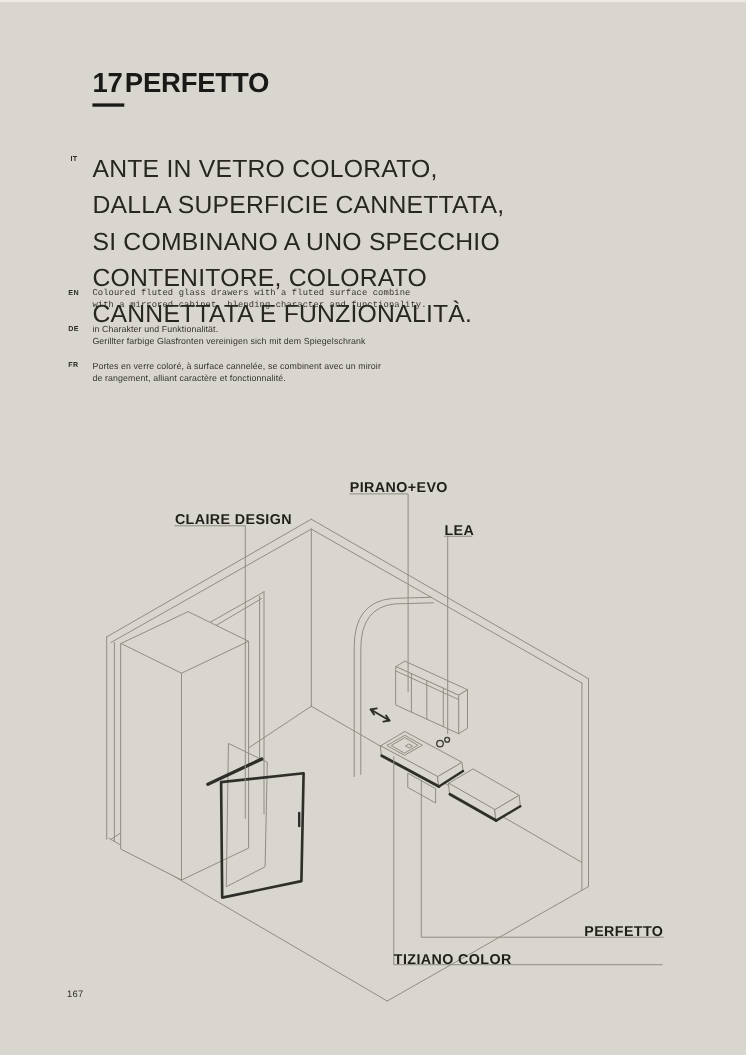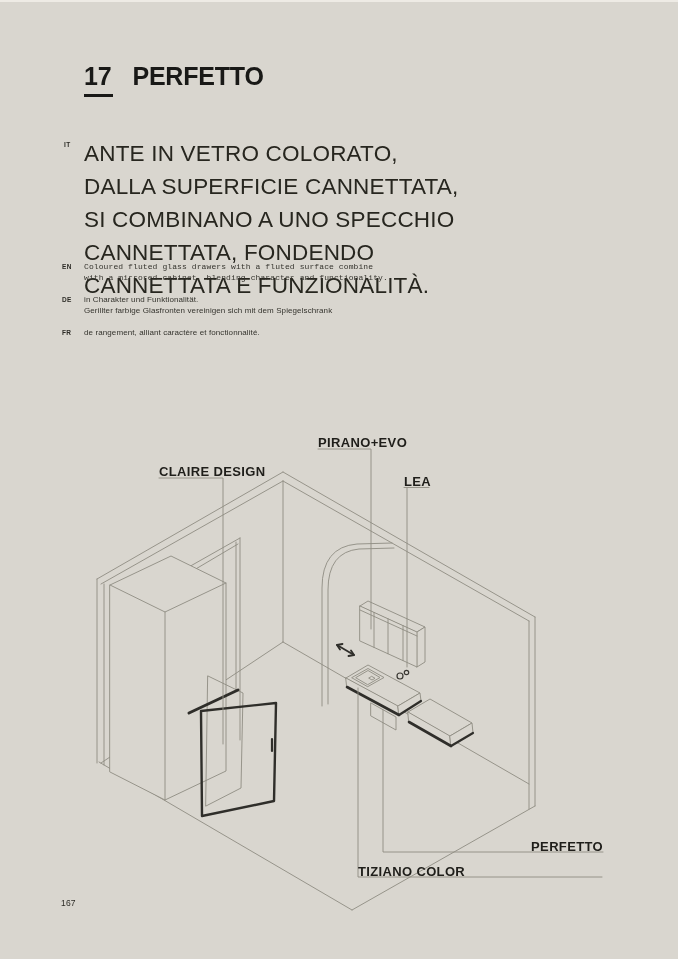--- a/index.html
+++ b/index.html
@@ -6,21 +6,21 @@
   body{
     width:678px;height:959px;position:relative;overflow:hidden;
     background:#d9d6cf;
     font-family:"Liberation Sans", sans-serif;
     -webkit-font-smoothing:antialiased;
   }
   .edge-top{position:absolute;left:0;top:0;width:678px;height:2px;background:#f2f0ea;opacity:.8;}
 
   
   .title{position:absolute;left:84px;top:62px;font-size:25px;font-weight:700;color:#191917;letter-spacing:-0.2px;white-space:nowrap;}
-  .title .num{display:inline-block;border-bottom:3px solid #191917;padding:0 2px 3px 0;margin-right:19px;}
+  .title .num{display:inline-block;border-bottom:3px solid #191917;padding:0 2px 3px 0;margin-right:0;}
 
   
   .headline{position:absolute;left:84px;top:137px;color:#27261f;}
   .headline .line{font-size:22.5px;line-height:33px;letter-spacing:0.2px;font-weight:400;white-space:nowrap;}
   .lang-tag{position:absolute;font-size:6.5px;font-weight:700;color:#2c2b26;letter-spacing:.4px;}
   .tag-it{left:64px;top:141px;}
 
   
   .trans{position:absolute;left:84px;color:#34332d;}
   .trans .tline{font-size:8px;line-height:10.8px;letter-spacing:.1px;white-space:nowrap;}
@@ -46,38 +46,39 @@
 
 <div class="title">
   <span class="num">17</span><span>PERFETTO</span>
 </div>
 
 <span class="lang-tag tag-it">IT</span>
 <div class="headline">
   <div class="line">ANTE IN VETRO COLORATO,</div>
   <div class="line">DALLA SUPERFICIE CANNETTATA,</div>
   <div class="line">SI COMBINANO A UNO SPECCHIO</div>
-  <div class="line">CANNETTATA, FONDENDO</div>
+  <div class="line">CONTENITORE, COLORATO</div>
   <div class="line">CANNETTATA E FUNZIONALITÀ.</div>
 </div>
 
 <span class="lang-tag tag-en">EN</span>
 <div class="trans trans-en">
   <div class="tline">Coloured fluted glass drawers with a fluted surface combine</div>
   <div class="tline">with a mirrored cabinet, blending character and functionality.</div>
 </div>
 
 <span class="lang-tag tag-de">DE</span>
 <div class="trans trans-de">
   <div class="tline">in Charakter und Funktionalität.</div>
   <div class="tline">Gerillter farbige Glasfronten vereinigen sich mit dem Spiegelschrank</div>
 </div>
 
 <span class="lang-tag tag-fr">FR</span>
 <div class="trans trans-fr">
+  <div class="tline">Portes en verre coloré, à surface cannelée, se combinent avec un miroir</div>
   <div class="tline">de rangement, alliant caractère et fonctionnalité.</div>
 </div>
 
 <div class="figure">
 <svg width="678" height="959" viewBox="0 0 678 959">
   <g fill="none" stroke="#8f8c82" stroke-width="0.9" stroke-linecap="round" stroke-linejoin="round">
 
     <g>
       <path d="M283,472 L97,579"></path>
       <path d="M283,481 L101,584"></path>

